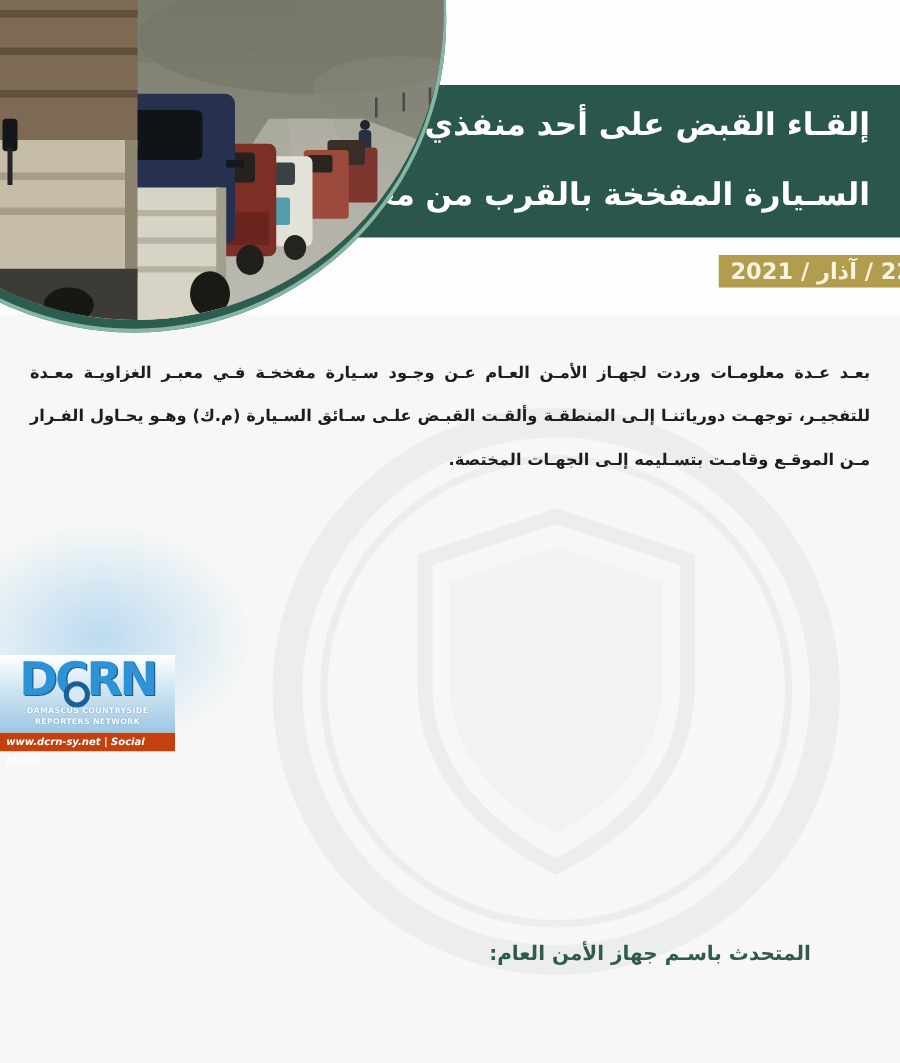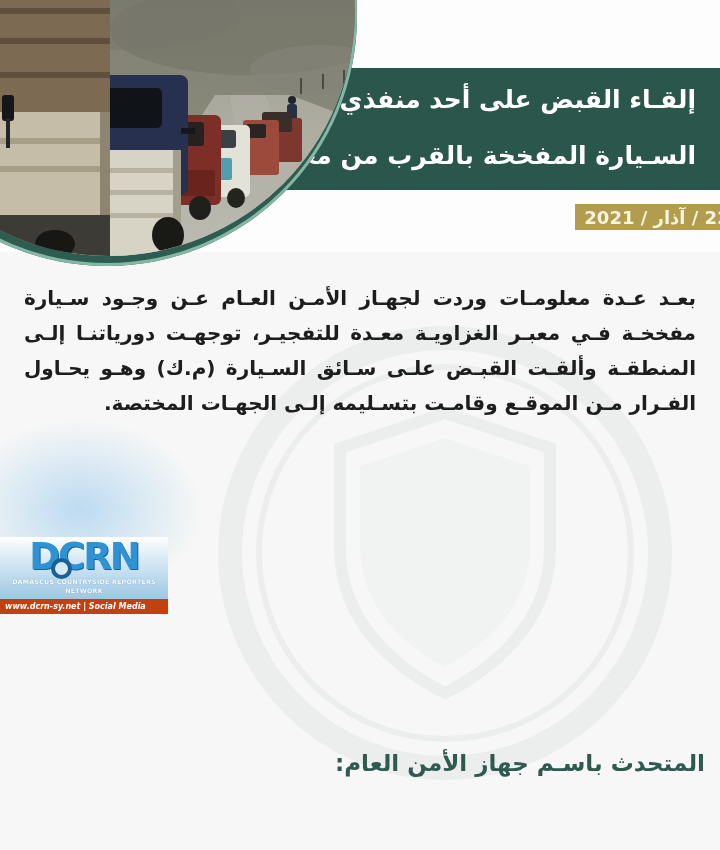--- a/index.html
+++ b/index.html
@@ -28,40 +28,40 @@
        display:flex;align-items:center;justify-content:center;direction:rtl;margin-left:44px;}
   .date-badge .bar{width:7px;background:#1e453c;}
 
   
   .watermark{position:absolute;left:205px;top:318px;z-index:0;opacity:0.055;}
   .glow{position:absolute;left:-40px;top:420px;width:240px;height:180px;z-index:0;
         background:radial-gradient(closest-side,rgba(150,200,238,0.6),rgba(150,200,238,0));}
 
   
   .content{position:absolute;left:24px;top:281px;width:672px;z-index:5;direction:rtl;}
-  .content p{margin:0 0 26px 0;font-size:20px;font-weight:bold;color:#1d1d1d;
+  .content p{margin:0 0 26px 0;font-size:13px;font-weight:bold;color:#1d1d1d;
              line-height:35px;text-align:justify;text-align-last:right;}
   .logo-gap{float:left;width:168px;height:86px;margin-top:58px;}
 
   
-  .dcrn{position:absolute;left:0;top:537px;width:168px;z-index:6;}
+  .dcrn{position:absolute;left:0;top:524px;width:140px;z-index:6;}
   .dcrn .main{height:62px;background:linear-gradient(180deg,#ffffff 0%,#d9eaf5 35%,#9dc7e4 100%);
               position:relative;text-align:center;}
   .dcrn .acronym{font-size:37px;font-weight:900;color:#2e93d4;letter-spacing:-2px;line-height:40px;
               text-shadow:1px 1px 0 #1b6097;}
   .dcrn .aperture{position:absolute;left:51px;top:21px;width:13px;height:13px;border-radius:50%;
               background:#d5e9f6;border:4px solid #1b5f97;box-sizing:content-box;}
   .dcrn .full{font-size:6.3px;font-weight:bold;color:#ffffff;letter-spacing:0.25px;line-height:9px;
               text-shadow:0 0 1px #4d8cc0;}
   .dcrn .strip{height:15px;background:#c2410c;color:#ffffff;font-size:8px;font-style:italic;
               font-weight:bold;line-height:15px;padding-left:5px;}
 
   
   .signature{position:absolute;left:330px;top:748px;width:380px;z-index:5;text-align:center;
-             direction:rtl;color:#2f5a50;font-weight:bold;font-size:23px;line-height:30px;}
+             direction:rtl;color:#2f5a50;font-weight:bold;font-size:16px;line-height:30px;}
 </style>
 </head>
 <body>
 
 <div class="page">
 
   <div class="top-bg"></div>
 
   <div class="banner">
     <div class="t t1">إلقـاء القبض على أحد منفذي تفجير</div>

